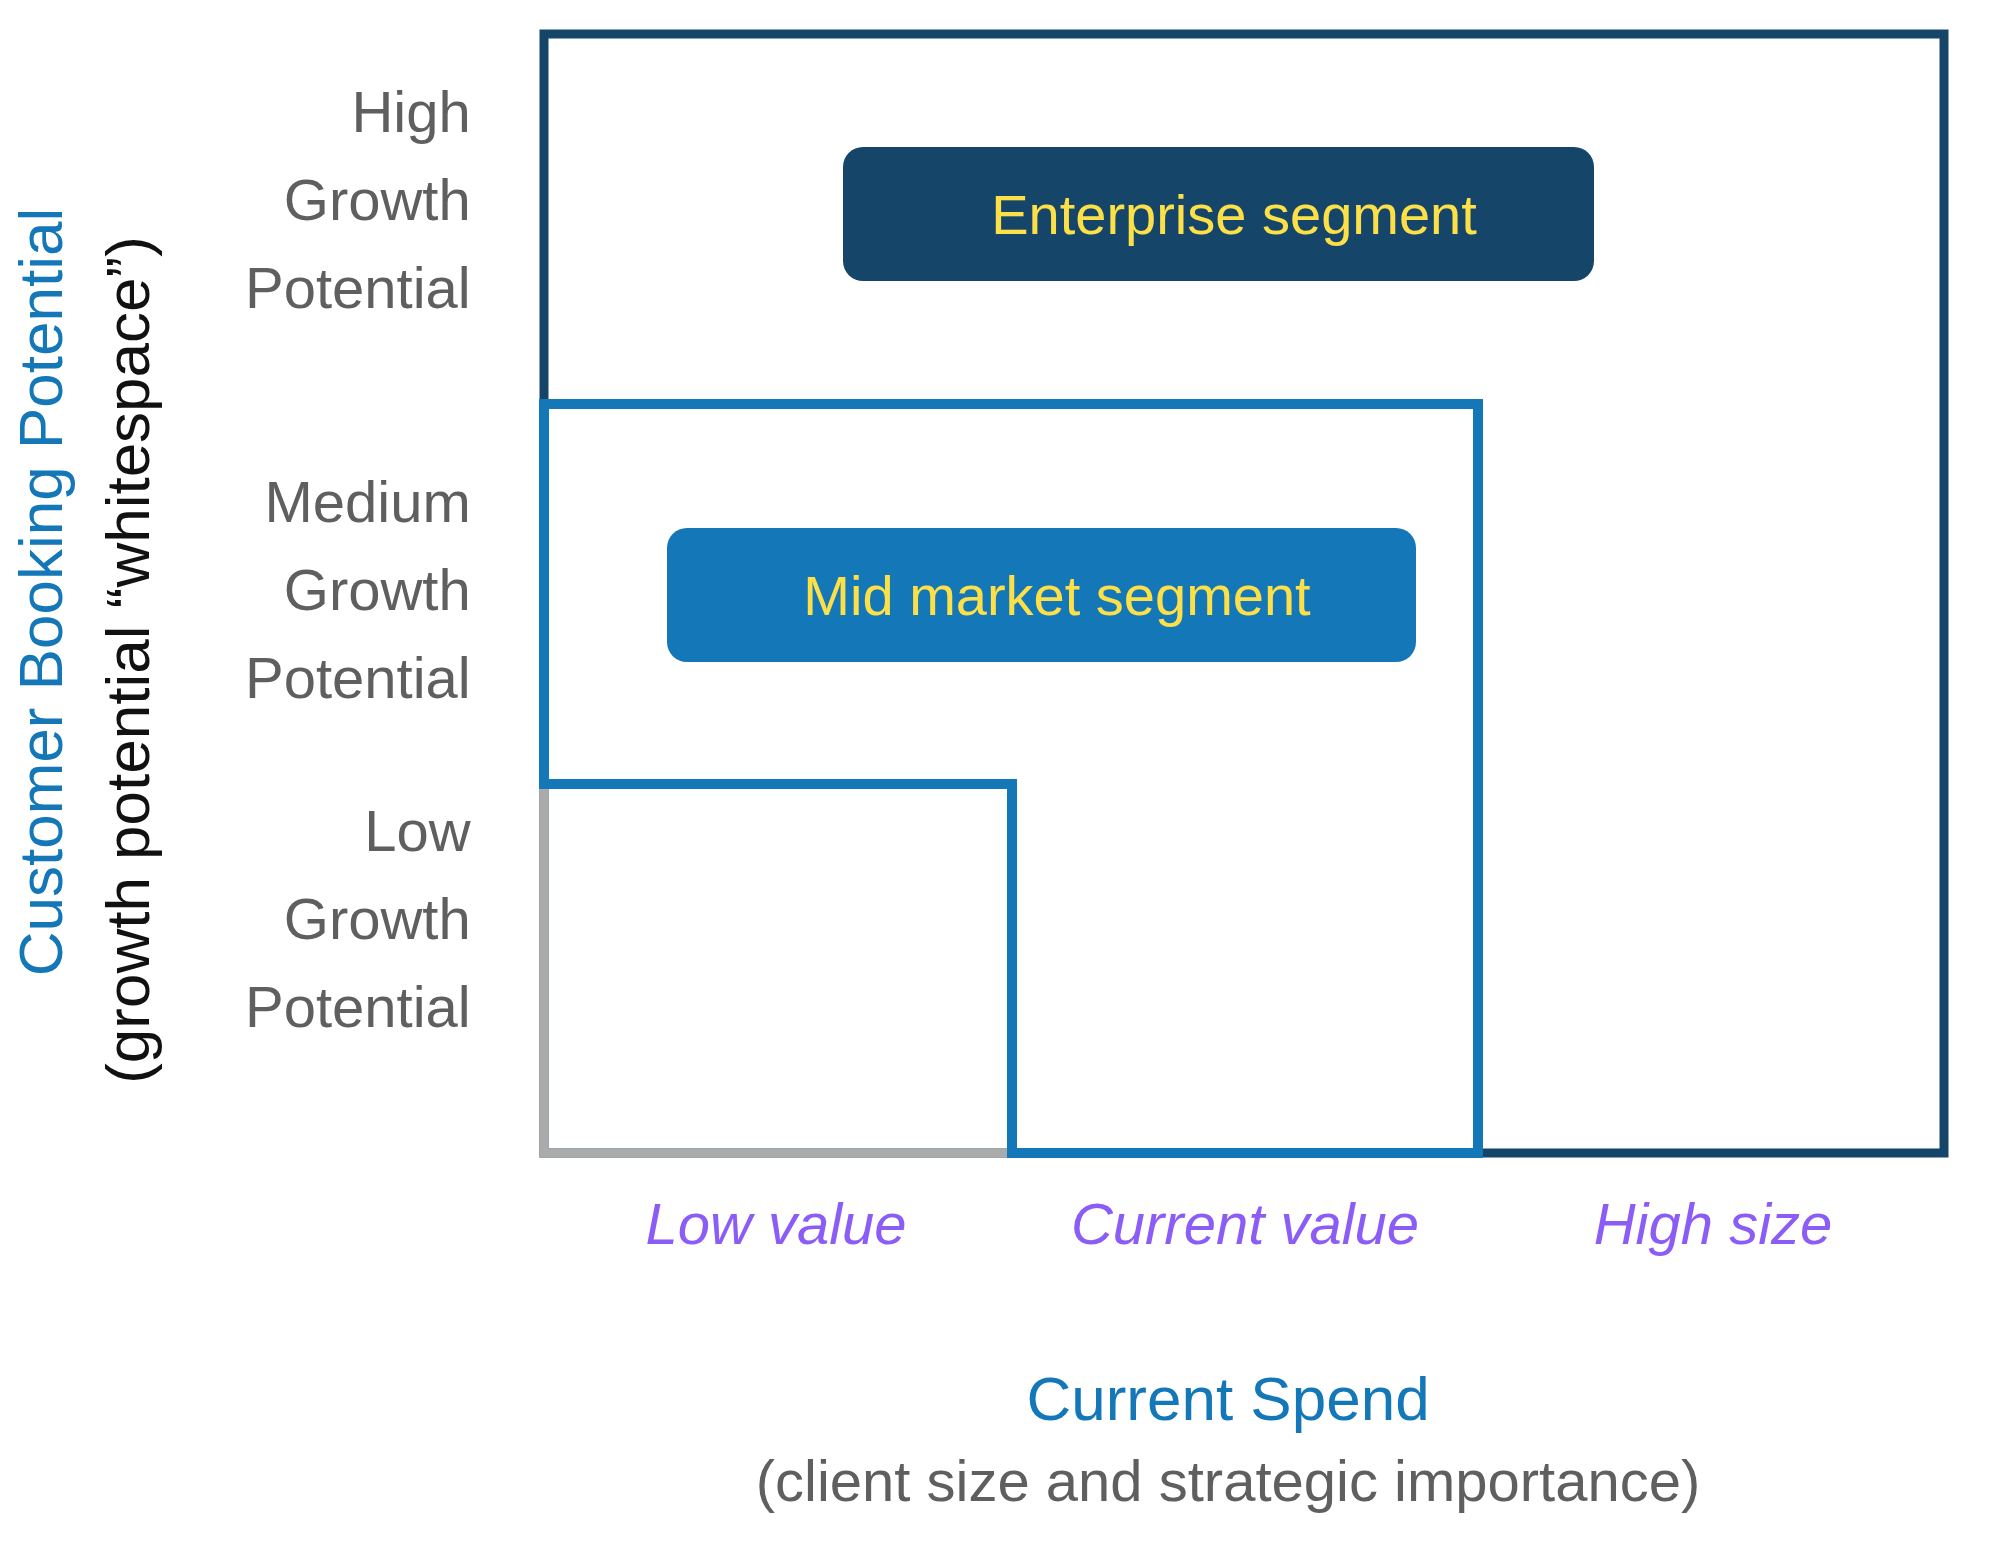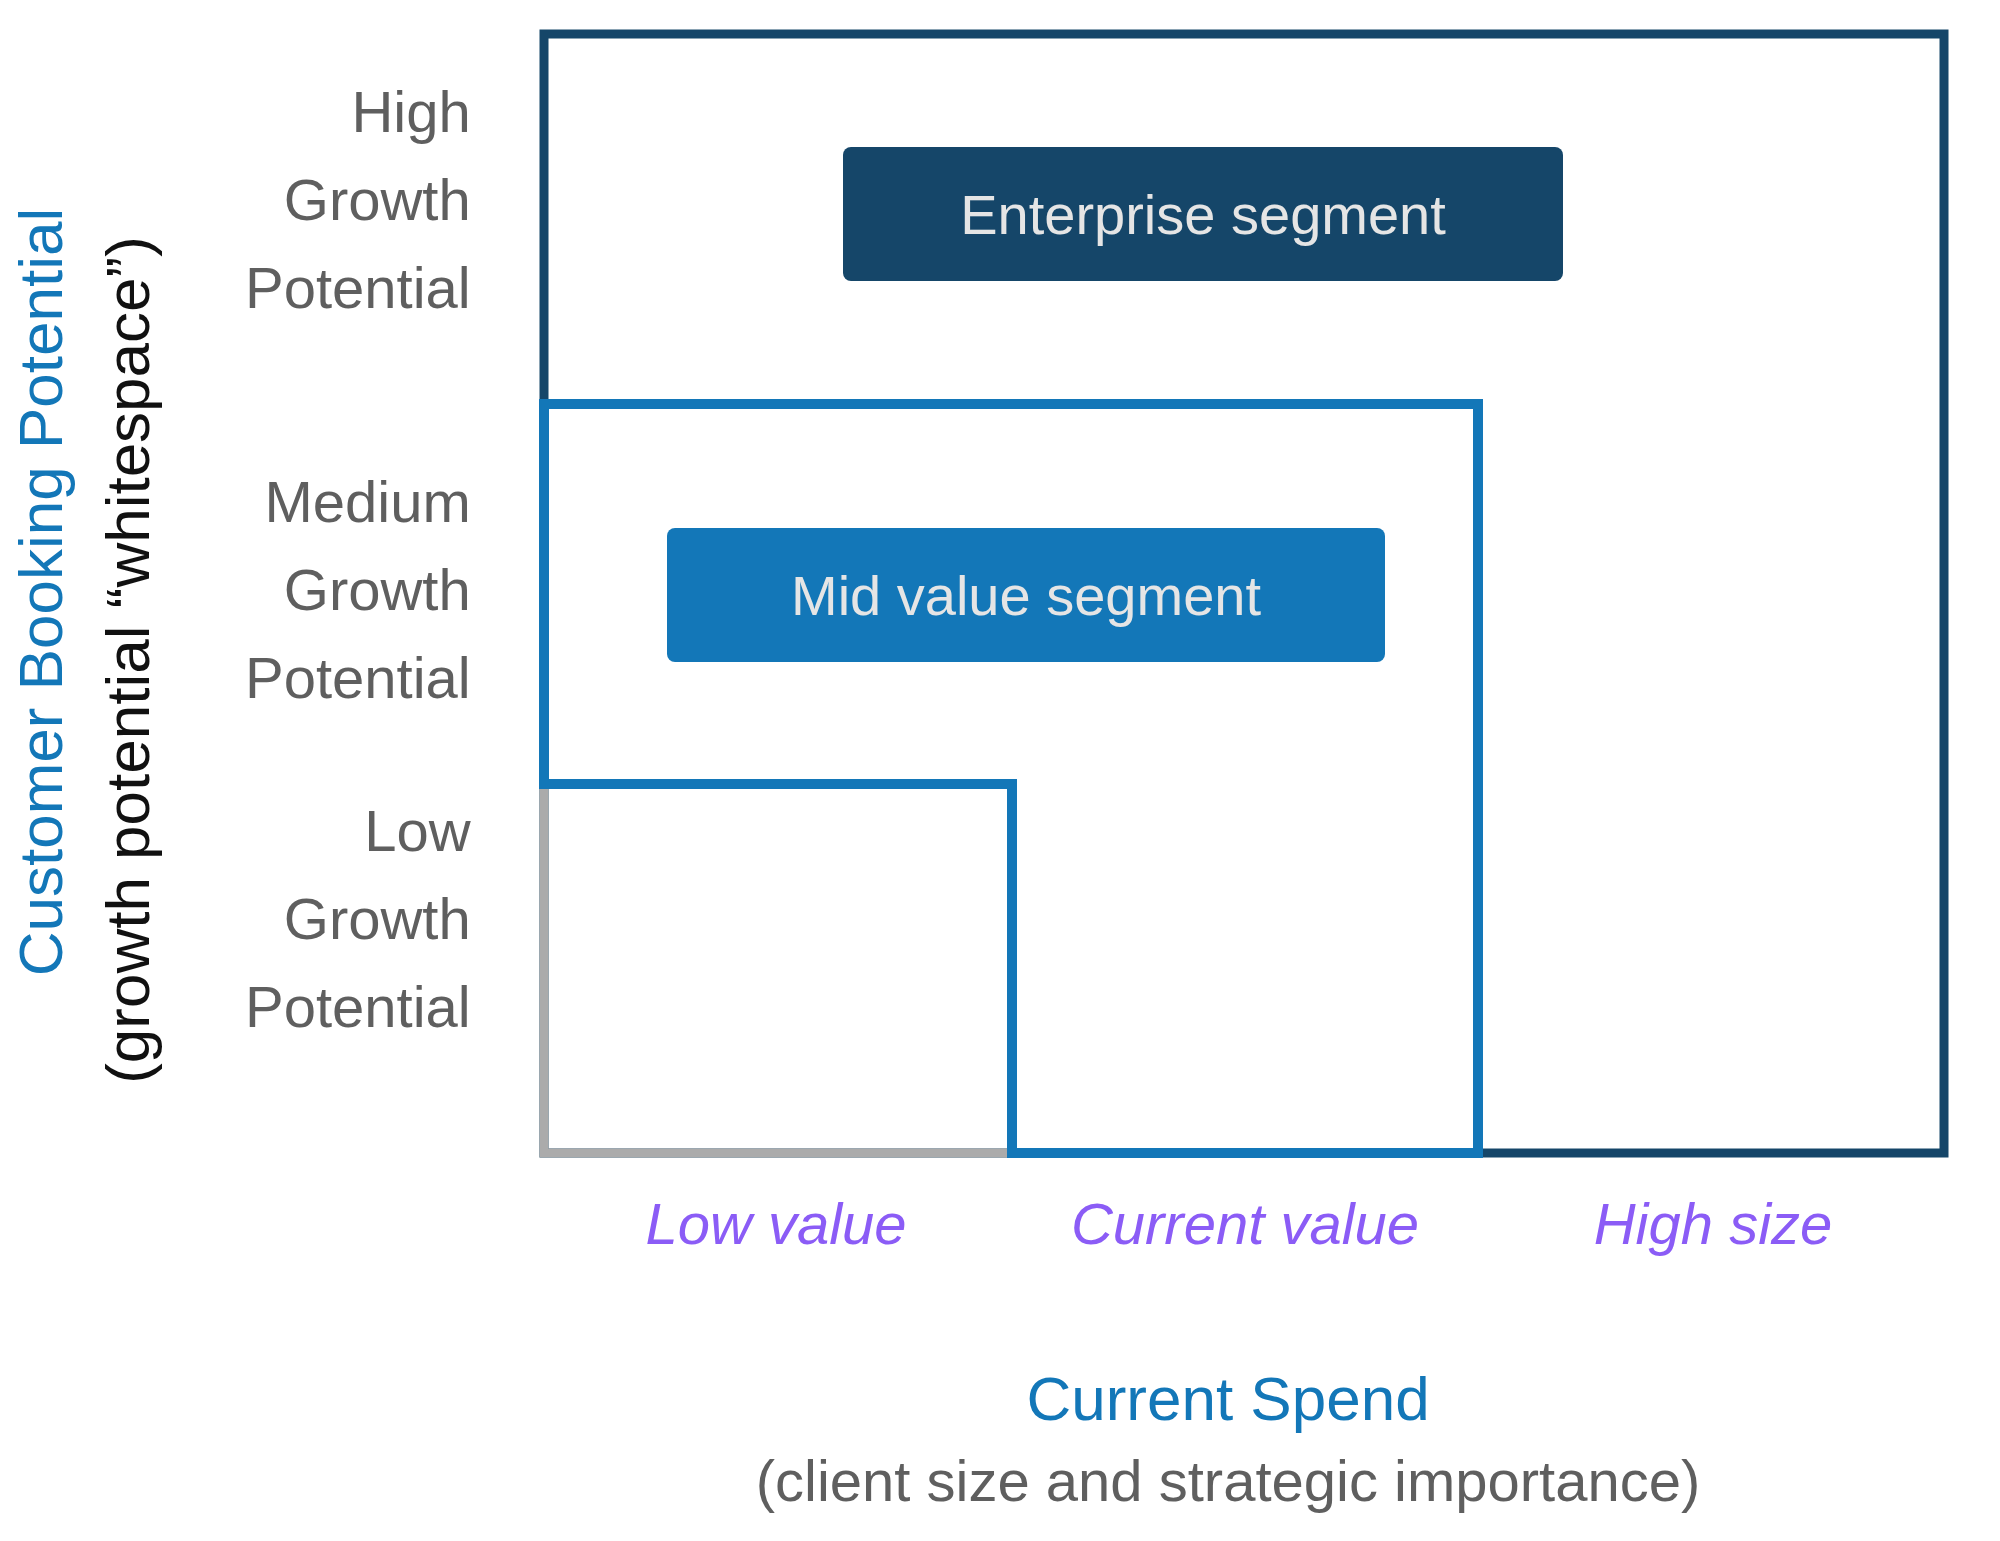--- a/index.html
+++ b/index.html
@@ -17,27 +17,28 @@
   }
   .plot-lines {
     position: absolute;
     left: 0;
     top: 0;
     width: 2000px;
     height: 1541px;
   }
   .badge {
     position: absolute;
-    border-radius: 8px;
-    color: #e5e5e5;
+    border-radius: 20px;
+    color: #fde047;
     font-size: 56px;
     display: flex;
     align-items: center;
     justify-content: center;
     white-space: nowrap;
+    padding-left: 31px;
   }
   .badge.enterprise {
     left: 843px; top: 147px; width: 720px; height: 134px;
     background: #154669;
   }
   .badge.midmarket {
     left: 667px; top: 528px; width: 718px; height: 134px;
     background: #1377b8;
   }
   .smb-label {
@@ -114,21 +115,21 @@
 <div class="canvas">
 
   <svg class="plot-lines" viewBox="0 0 2000 1541" xmlns="http://www.w3.org/2000/svg">
     <rect x="544" y="34" width="1400" height="1119" fill="none" stroke-width="9" stroke="#154669"></rect>
     <polyline points="544,784 544,1153 1012,1153" fill="none" stroke-width="9" stroke="#ababab"></polyline>
     <polygon points="544,404 1478,404 1478,1153 1012,1153 1012,784 544,784" fill="none" stroke-width="10" stroke="#1377b8"></polygon>
   </svg>
 
   <div class="badge enterprise">Enterprise segment</div>
 
-  <div class="badge midmarket">Mid value segment</div>
+  <div class="badge midmarket">Mid market segment</div>
 
 
   <div class="ytick high">High
 Growth
 Potential</div>
   <div class="ytick medium">Medium
 Growth
 Potential</div>
   <div class="ytick low">Low
 Growth

